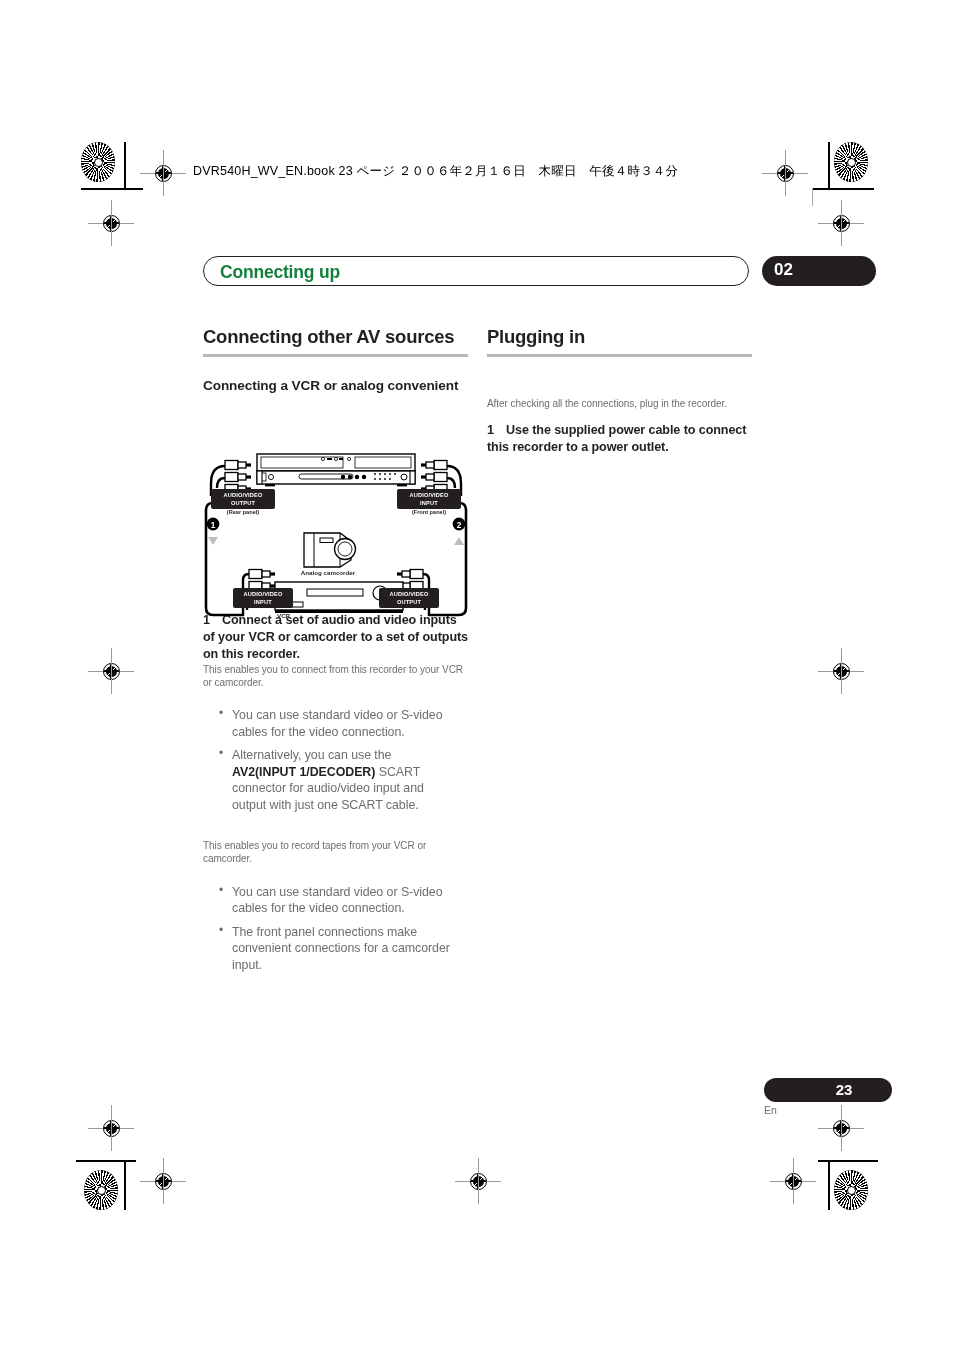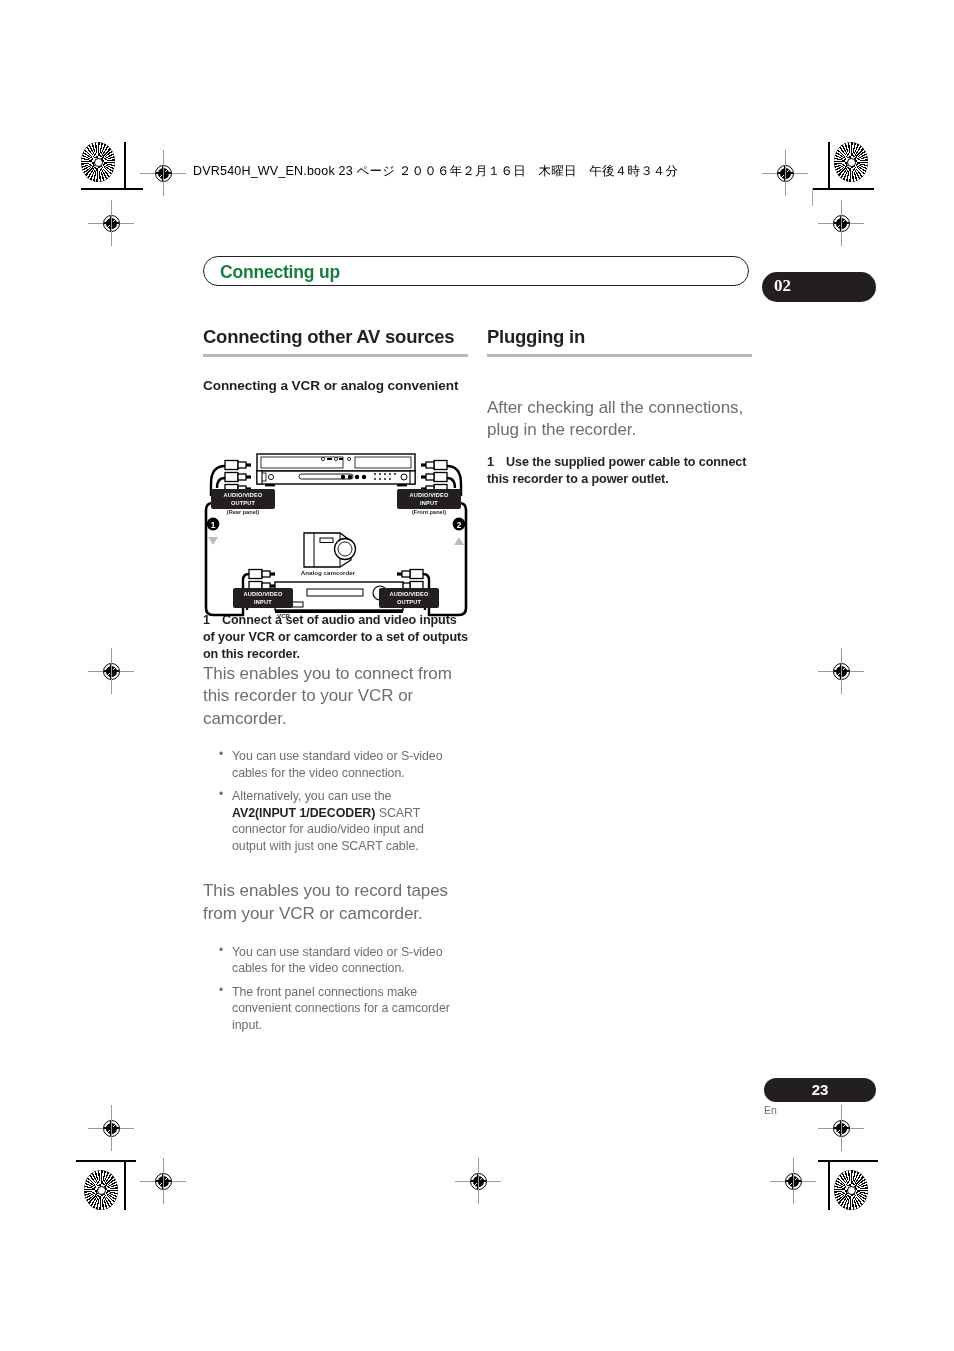--- a/index.html
+++ b/index.html
@@ -126,26 +126,25 @@
     left: 16px;
     top: 5px;
     font-size: 17.5px;
     font-weight: bold;
     color: #15803d;
     letter-spacing: -0.2px;
   }
   .chapnum {
     position: absolute;
     left: 762px;
-    top: 272px;
+    top: 256px;
     width: 114px;
     height: 30px;
     background: #231f20;
     border-radius: 15px;
-    font-family: Liberation Serif, serif;
   }
   .chapnum-text {
     position: absolute;
     left: 12px;
     top: 4px;
     font-size: 17px;
     font-weight: bold;
     color: #ffffff;
     letter-spacing: 0px;
   }
@@ -175,21 +174,21 @@
   .h2 {
     font-size: 13.6px;
     font-weight: bold;
     color: #231f20;
     line-height: 1.3;
     margin: 0;
     letter-spacing: -0.1px;
   }
 
   p.body {
-    font-size: 17px;
+    font-size: 10px;
     line-height: 1.33;
     color: #6d6e71;
     margin: 0;
     letter-spacing: -0.05px;
   }
   p.step {
     font-size: 12.6px;
     line-height: 1.33;
     font-weight: bold;
     color: #231f20;
@@ -244,20 +243,21 @@
 
   
   .pagebadge {
     position: absolute;
     left: 764px;
     top: 1078px;
     width: 112px;
     height: 24px;
     background: #231f20;
     border-radius: 12px;
+    padding-left: 16px;
   }
   .pagebadge-text {
     position: absolute;
     width: 100%;
     text-align: center;
     top: 3px;
     font-size: 15px;
     font-weight: bold;
     color: #ffffff;
   }

